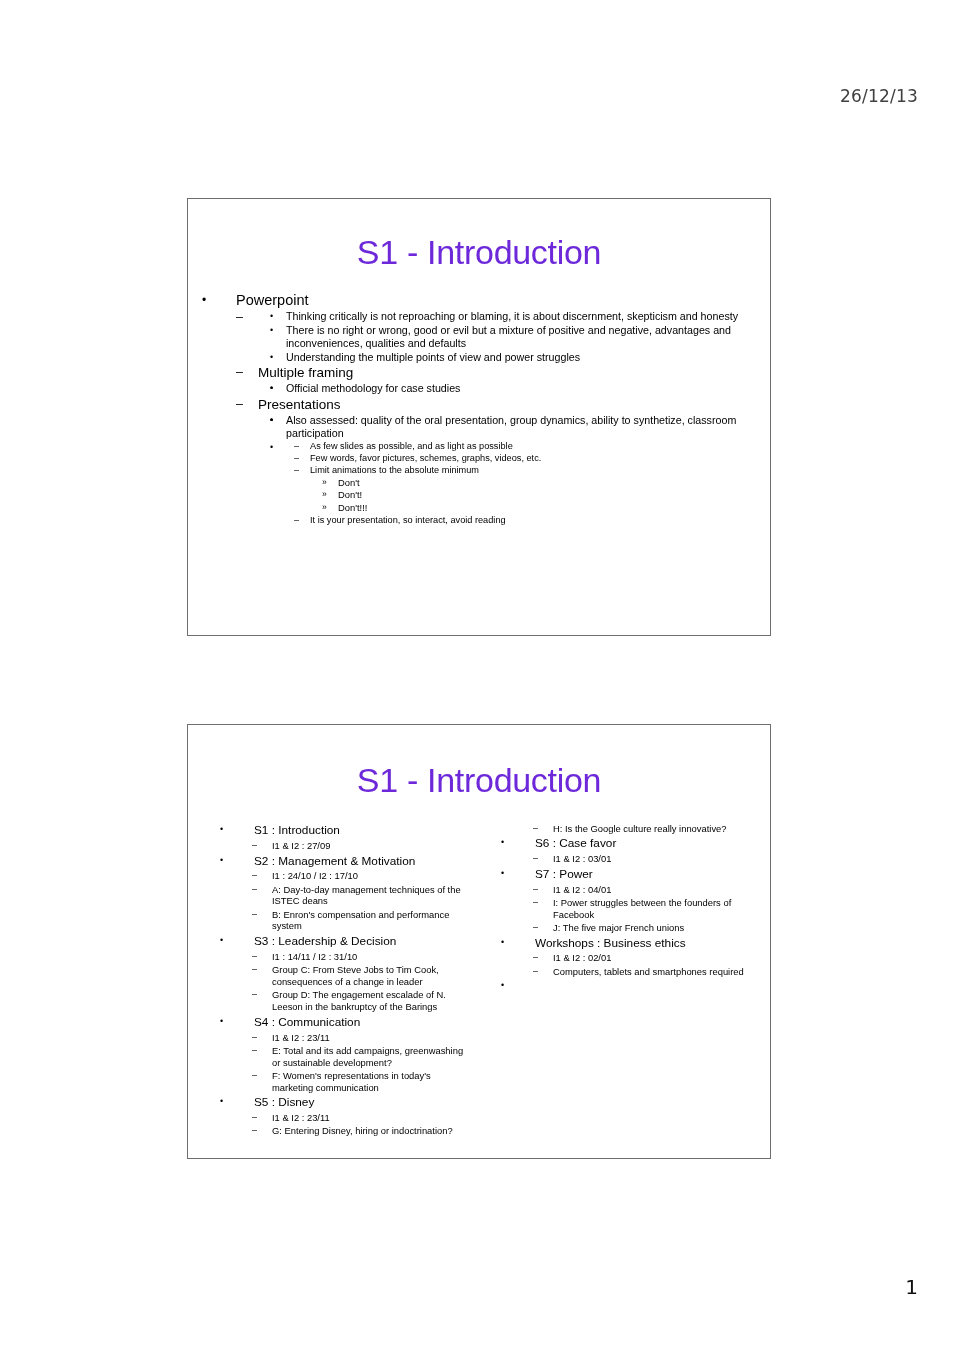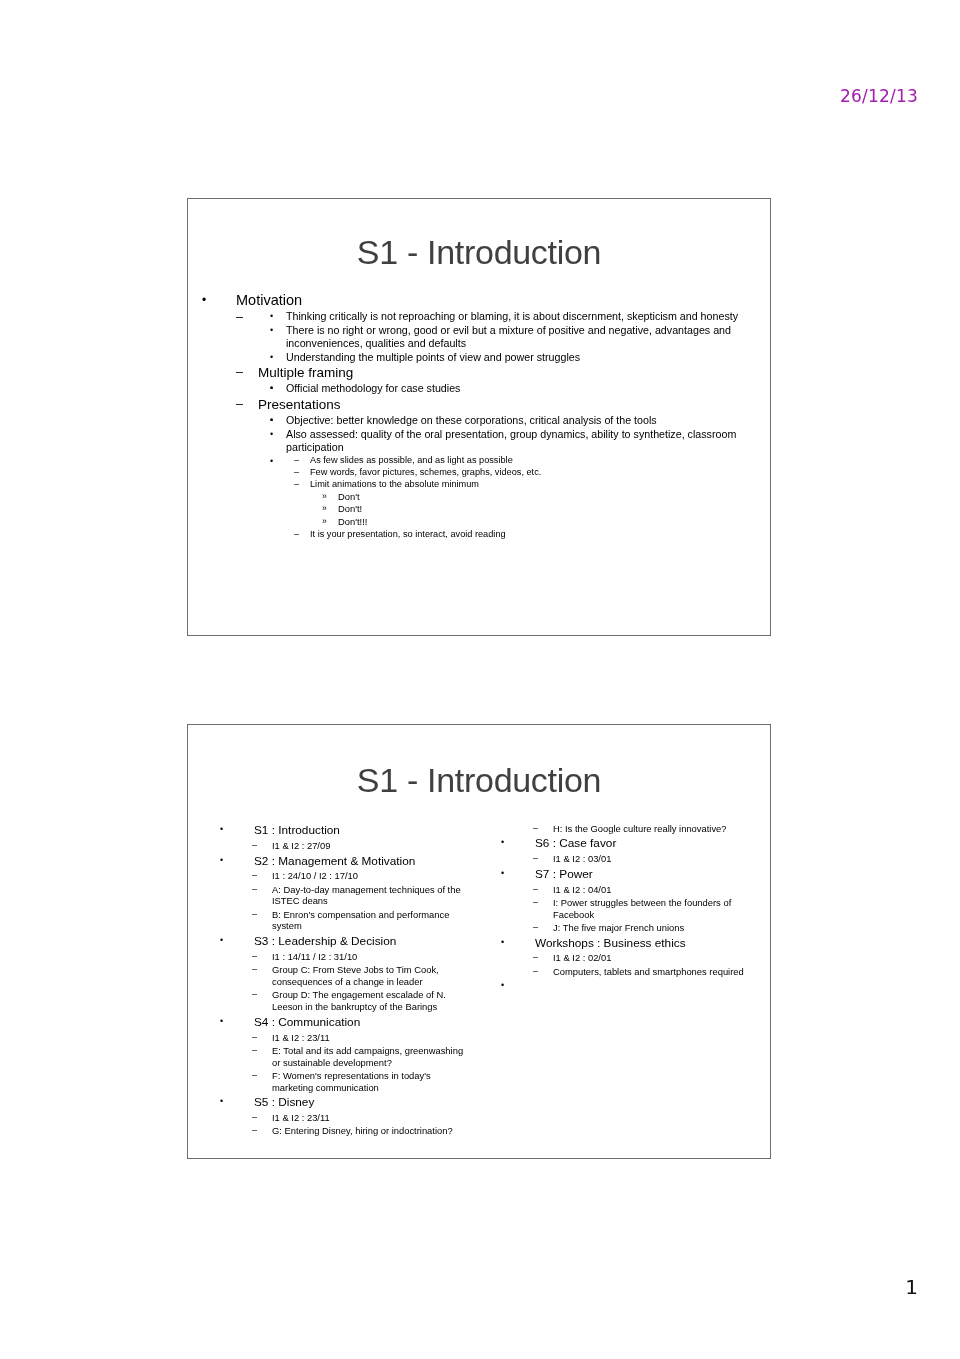--- a/index.html
+++ b/index.html
@@ -18,21 +18,21 @@
   }
 
   
   .page-header-date {
     position: absolute;
     top: 86px;
     right: 42px;
     font-family: "DejaVu Sans", sans-serif;
     font-size: 17px;
     letter-spacing: 0.2px;
-    color: #a21caf;
+    color: #404040;
     white-space: nowrap;
   }
   .page-number {
     position: absolute;
     bottom: 60px;
     right: 42px;
     font-family: "DejaVu Sans", sans-serif;
     font-size: 20px;
     color: #111111;
   }
@@ -49,21 +49,21 @@
   }
   #slide-1 { top: 198px; height: 438px; }
   #slide-2 { top: 724px; height: 435px; }
 
   .slide-title {
     text-align: center;
     font-size: 34px;
     font-weight: 400;
     letter-spacing: -0.3px;
     line-height: 1;
-    color: #404040;
+    color: #6d28d9;
   }
   #slide-1 .slide-title { margin-top: 36px; }
   #slide-2 .slide-title { margin-top: 38px; }
 
   
   .slide-body {
     position: relative;
     color: #000000;
   }
   #slide-1 .slide-body { margin: 22px 14px 0 14px; }
@@ -160,21 +160,21 @@
 </head>
 <body>
 
 <div class="page-header-date">26/12/13</div>
 
 <div class="slide" id="slide-1">
   <div class="slide-title">S1 - Introduction</div>
   <div class="slide-body">
       <div class="li lvl1">
         <span class="bullet">•</span>
-        <span class="txt">Motivation</span>
+        <span class="txt">Powerpoint</span>
       </div>
       <div class="li lvl2">
         <span class="bullet">–</span>
       </div>
       <div class="li lvl3">
         <span class="bullet">•</span>
         <span class="txt">Thinking critically is not reproaching or blaming, it is about discernment, skepticism and honesty</span>
       </div>
       <div class="li lvl3">
         <span class="bullet">•</span>
@@ -197,21 +197,20 @@
       </div>
       <div class="li lvl2">
         <span class="bullet">–</span>
         <span class="txt">Presentations</span>
       </div>
       <div class="li lvl3">
         <span class="bullet">•</span>
       </div>
       <div class="li lvl3">
         <span class="bullet">•</span>
-        <span class="txt">Objective: better knowledge on these corporations, critical analysis of the tools</span>
       </div>
       <div class="li lvl3">
         <span class="bullet">•</span>
         <span class="txt">Also assessed: quality of the oral presentation, group dynamics, ability to synthetize, classroom participation</span>
       </div>
       <div class="li lvl3">
         <span class="bullet">•</span>
       </div>
       <div class="li lvl4">
         <span class="bullet">–</span>

